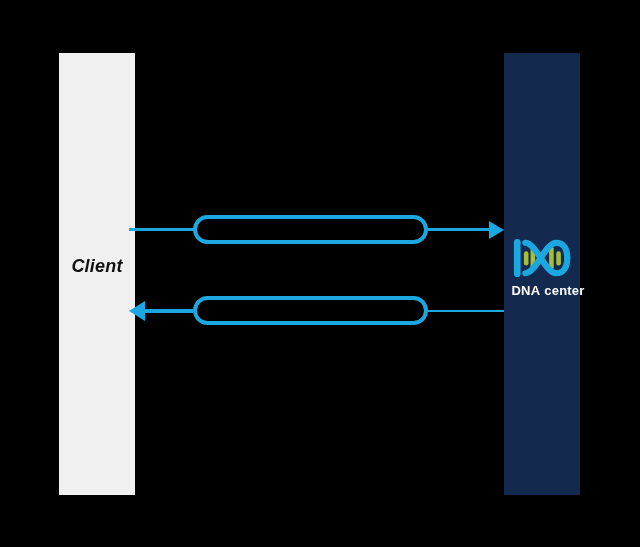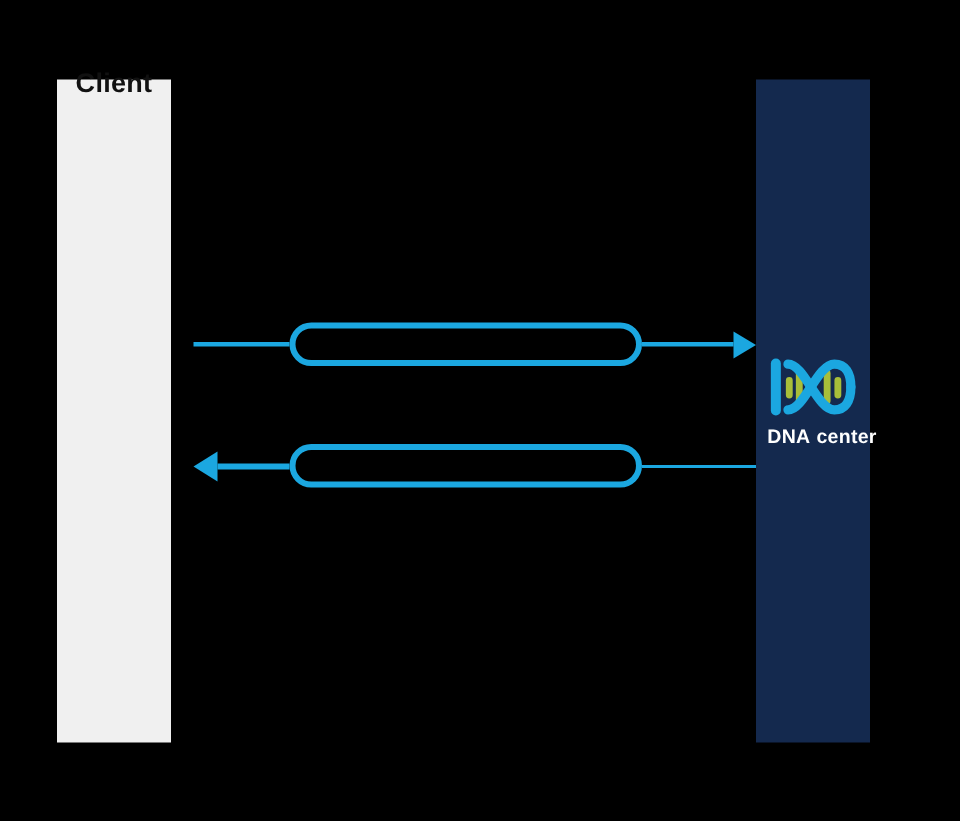--- a/index.html
+++ b/index.html
@@ -10,21 +10,21 @@
     --logo-green:#A8BE39;
     --text-dark:#111111;
     --text-light:#FFFFFF;
   }
   html,body{margin:0;padding:0;background:var(--background);}
   .stage{
     position:relative;width:640px;height:547px;background:var(--background);
     font-family:"Liberation Sans","DejaVu Sans",sans-serif;overflow:hidden;
   }
   .bar{position:absolute;top:53px;width:76px;height:442px;}
-  .client-bar{left:38px;background:var(--light-bar);display:flex;align-items:flex-start;justify-content:center;}
+  .client-bar{left:59px;background:var(--light-bar);display:flex;align-items:center;justify-content:center;font-style:italic;}
   .client-label{
     font-size:18px;font-weight:bold;color:var(--text-dark);
     transform:translateY(-8px);letter-spacing:0.2px;
   }
   .dna-bar{left:504px;background:var(--navy);}
   .logo{
     position:absolute;top:185px;left:0;width:100%;
     display:flex;flex-direction:column;align-items:center;
   }
   .logo svg{display:block;}

